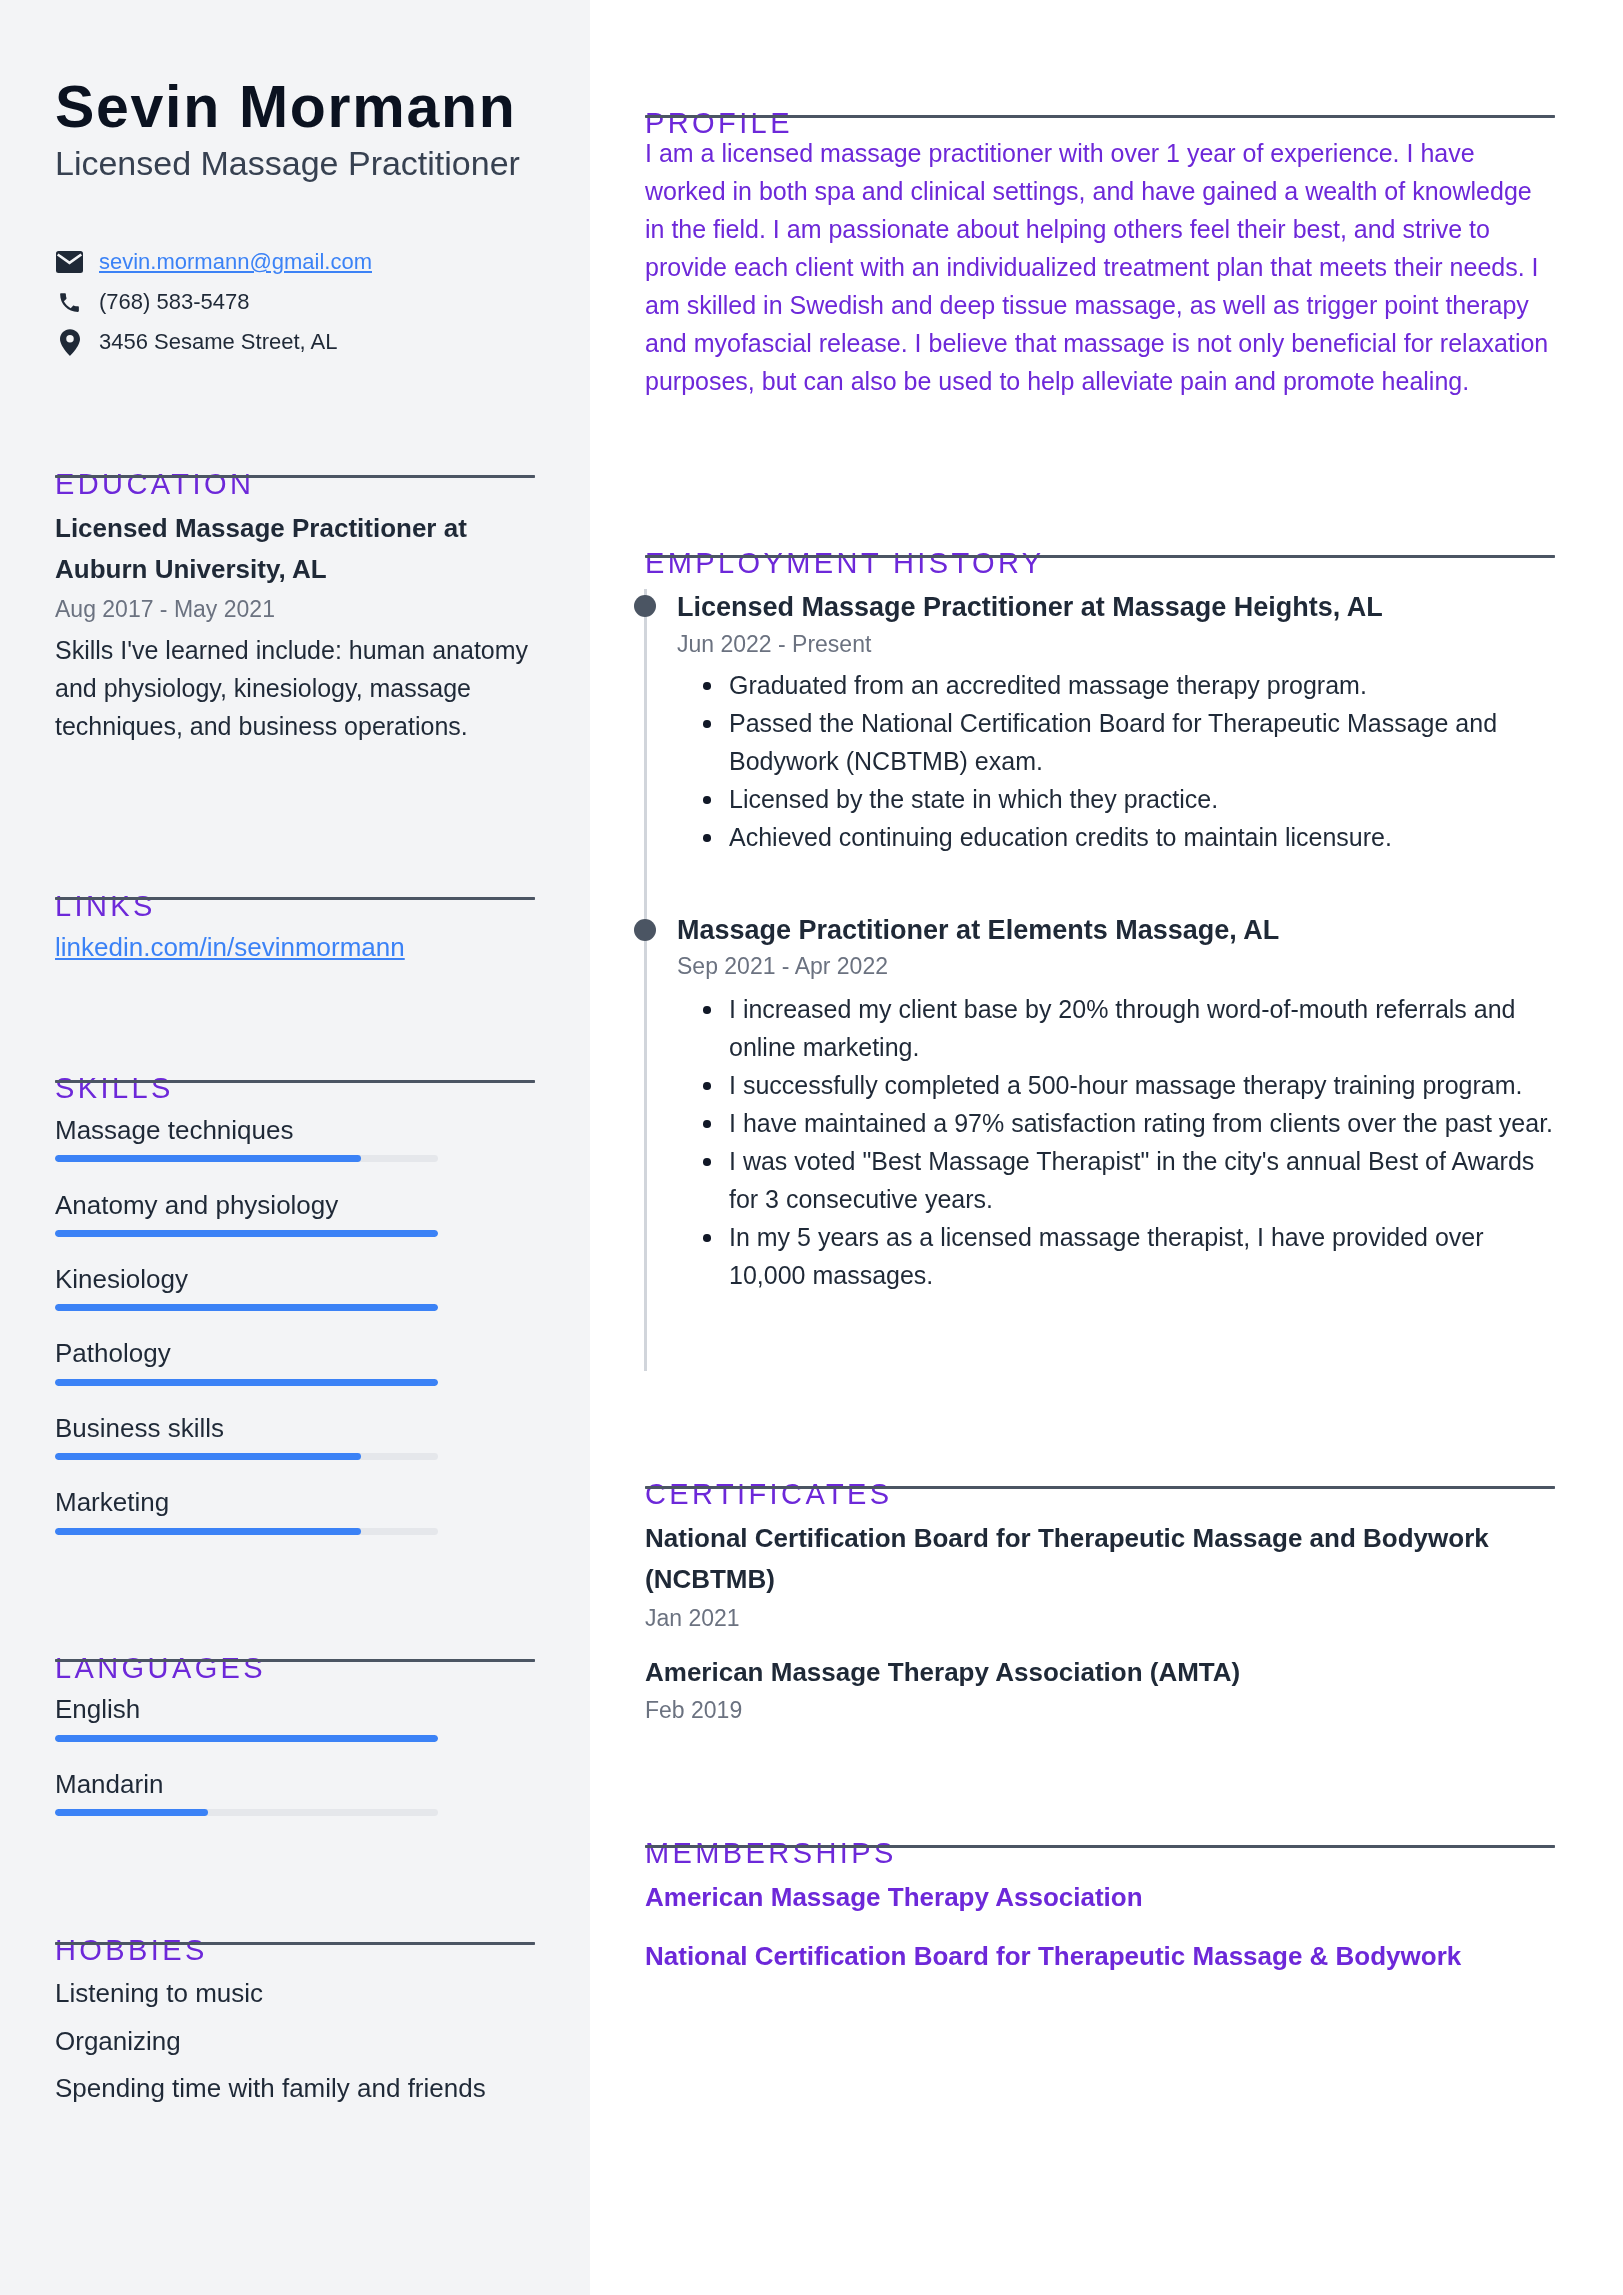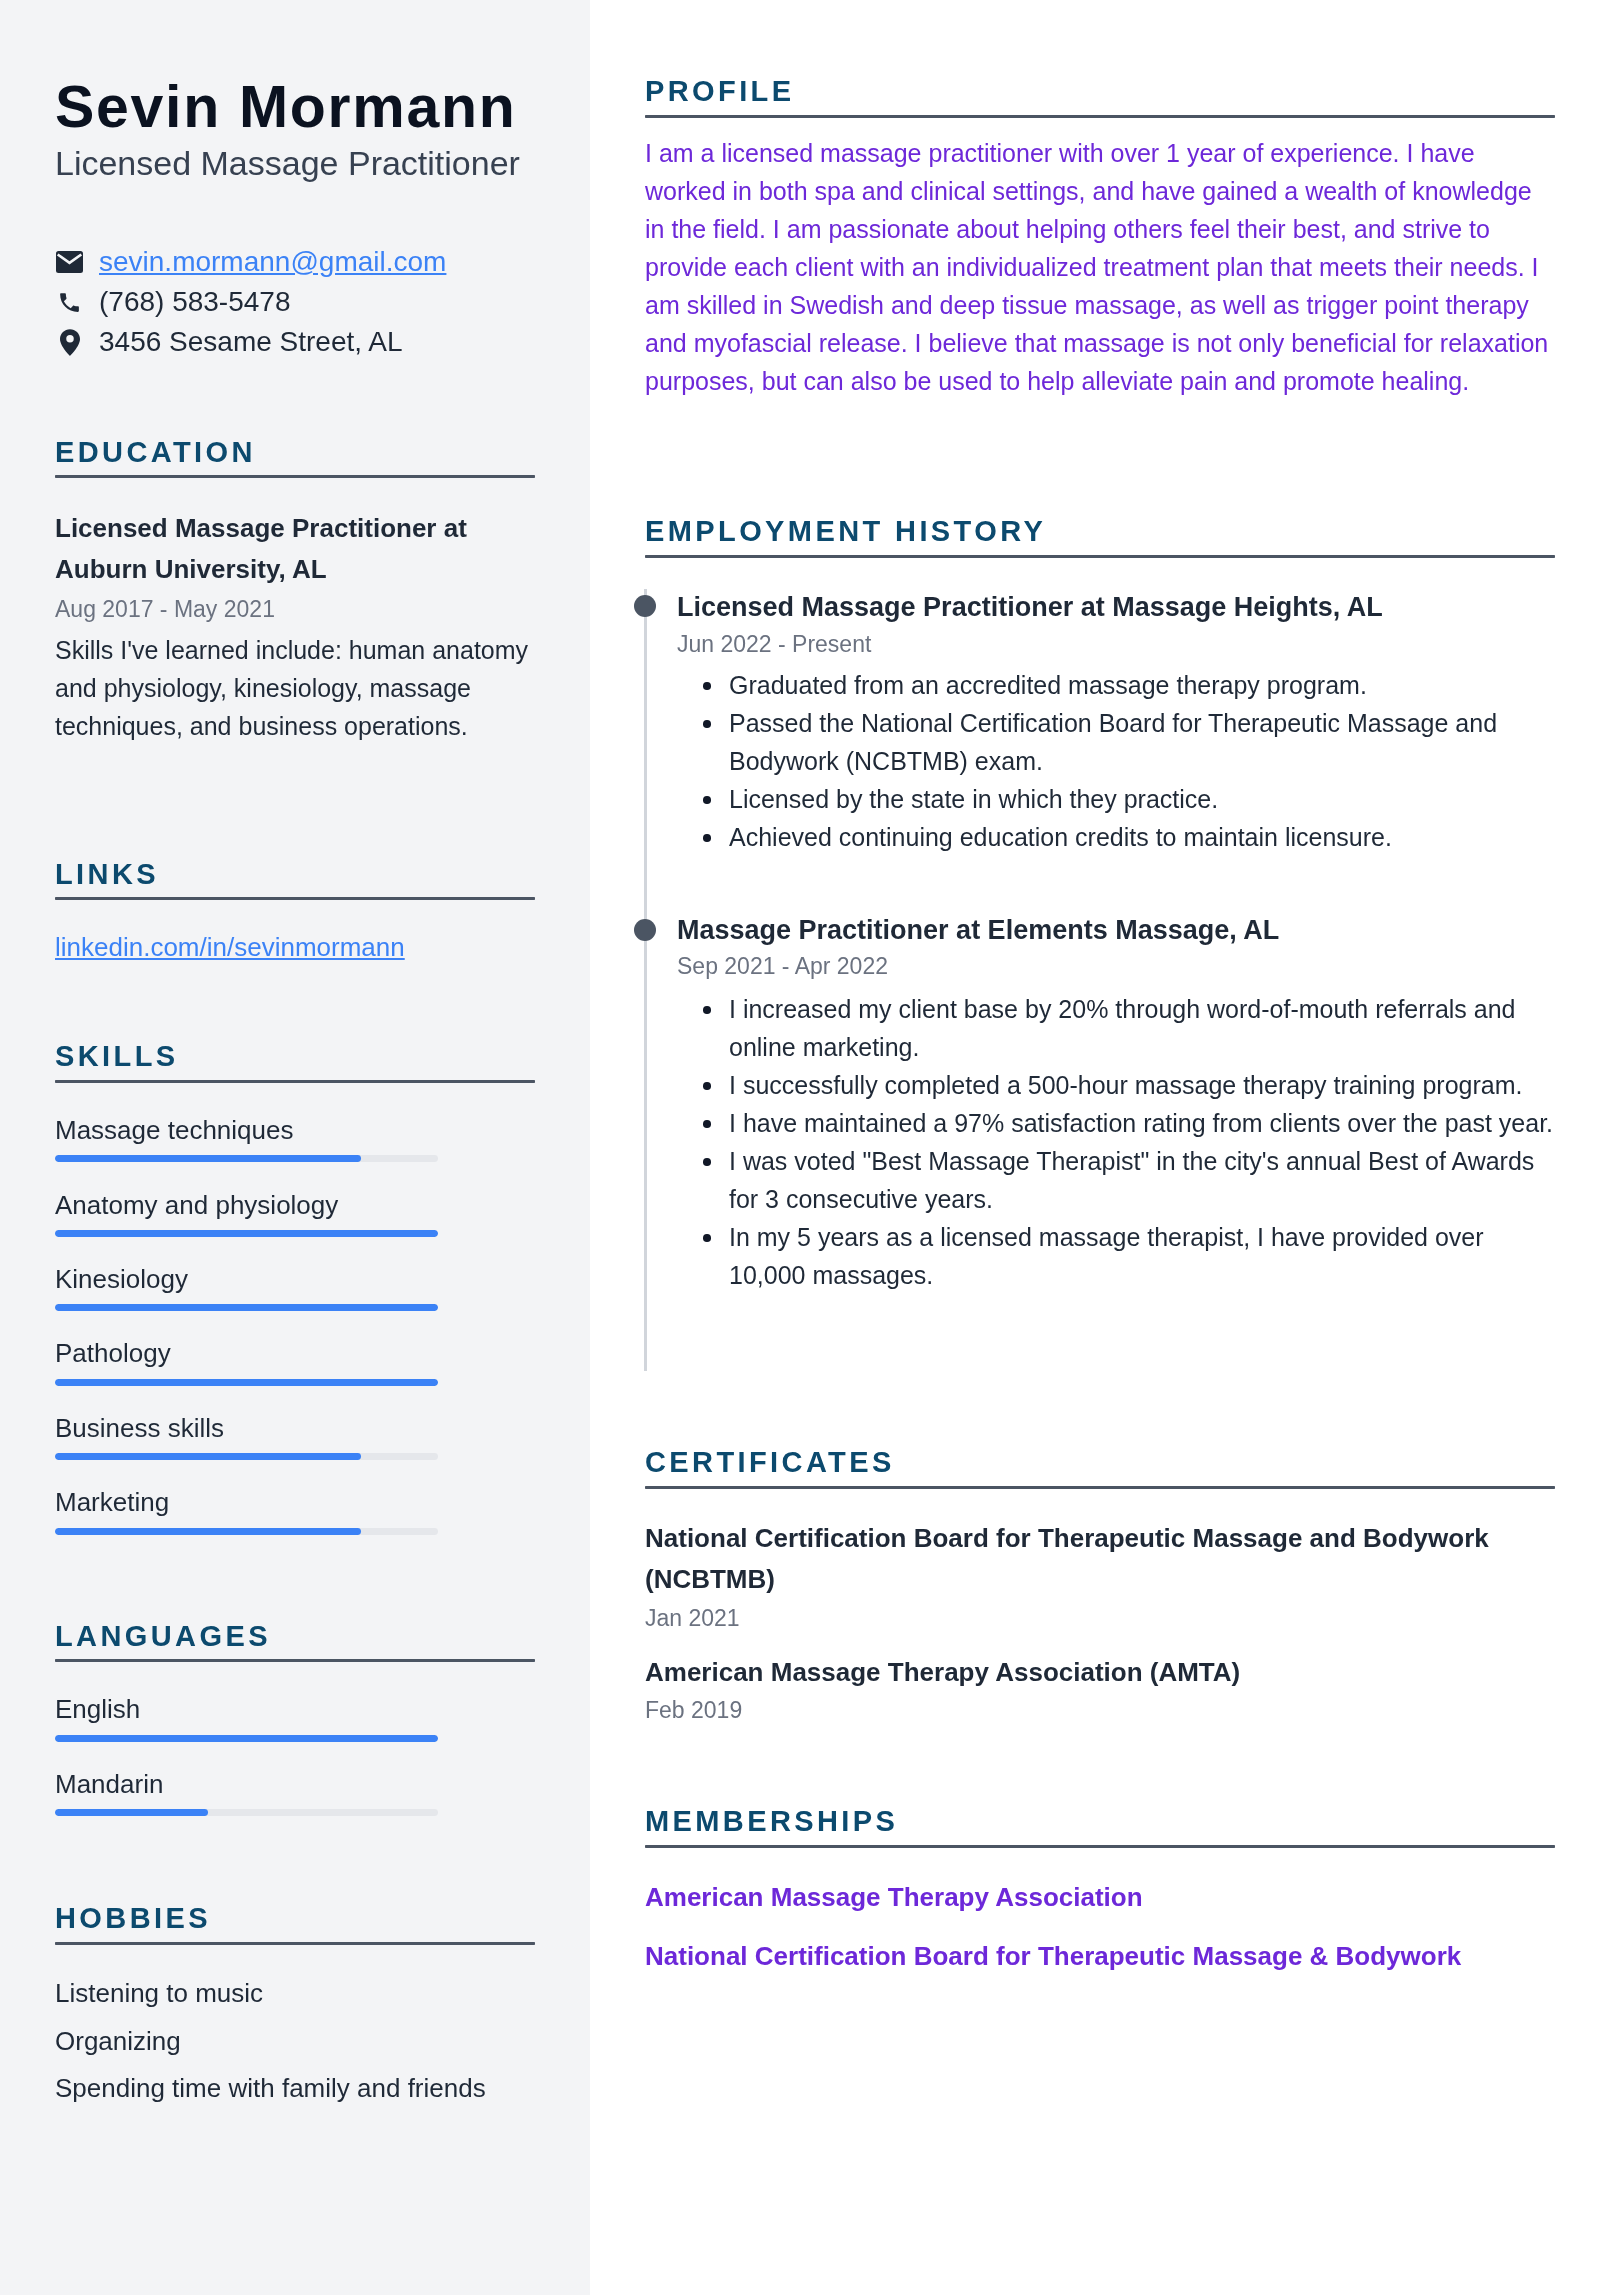--- a/index.html
+++ b/index.html
@@ -4,25 +4,25 @@
 <style>
   * { box-sizing: border-box; margin: 0; padding: 0; }
   html, body { width: 1624px; height: 2295px; background: #ffffff; }
   body { font-family: "Liberation Sans", sans-serif; color: #111827; position: relative; overflow: hidden; }
   .sidebar { position: absolute; left: 0; top: 0; width: 590px; height: 2295px; background: #f3f4f6; }
   .abs { position: absolute; }
 
   
   .name { left: 55px; top: 73px; font-size: 59px; font-weight: bold; letter-spacing: 1.7px; color: #0b1220; line-height: 68px; white-space: nowrap; }
   .role { left: 55px; top: 142px; font-size: 34px; color: #374151; line-height: 42px; white-space: nowrap; }
-  .contact { left: 55px; width: 482px; height: 34px; display: flex; align-items: center; font-size: 28px; color: #1f2937; }
+  .contact { left: 55px; width: 482px; height: 34px; display: flex; align-items: center; font-size: 22px; color: #1f2937; }
   .contact .ic { width: 29px; height: 29px; display: flex; align-items: center; justify-content: center; margin-right: 15px; }
   .contact a { color: #3b82f6; text-decoration: underline; }
 
-  .sec-h { font-size: 29px; font-weight: bold; letter-spacing: 3.4px; color: #0c4a6e; line-height: 34px; white-space: nowrap; }
+  .sec-h { font-size: 29px; font-weight: normal; letter-spacing: 3.4px; color: #6d28d9; line-height: 34px; white-space: nowrap; margin-top: 32px; }
   .rule { height: 3.4px; background: #4b5563; border-radius: 0.8px; }
   .l-sec-h { left: 55px; }
   .l-rule { left: 55px; width: 480px; }
   .r-sec-h { left: 645px; }
   .r-rule { left: 645px; width: 910px; }
 
   .edu-title { left: 55px; top: 508px; width: 480px; font-size: 26px; font-weight: bold; line-height: 41px; color: #1f2937; }
   .date { font-size: 23px; color: #6b7280; line-height: 29px; white-space: nowrap; }
   .edu-desc { left: 55px; top: 631px; width: 480px; font-size: 25px; line-height: 38px; color: #1f2937; }
   .link { left: 55px; top: 930px; font-size: 26px; color: #3b82f6; text-decoration: underline; line-height: 34px; }

